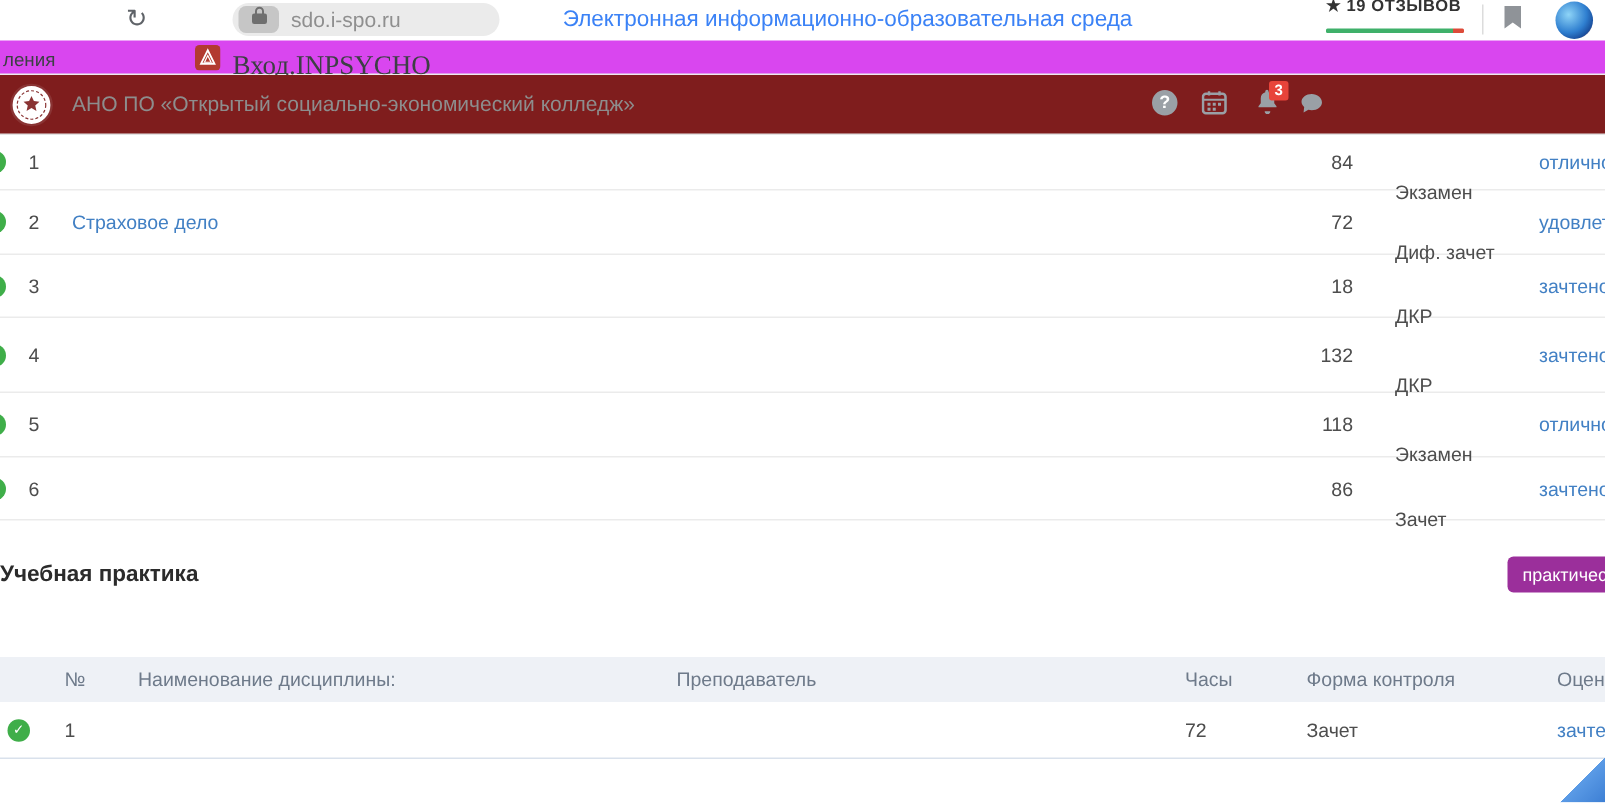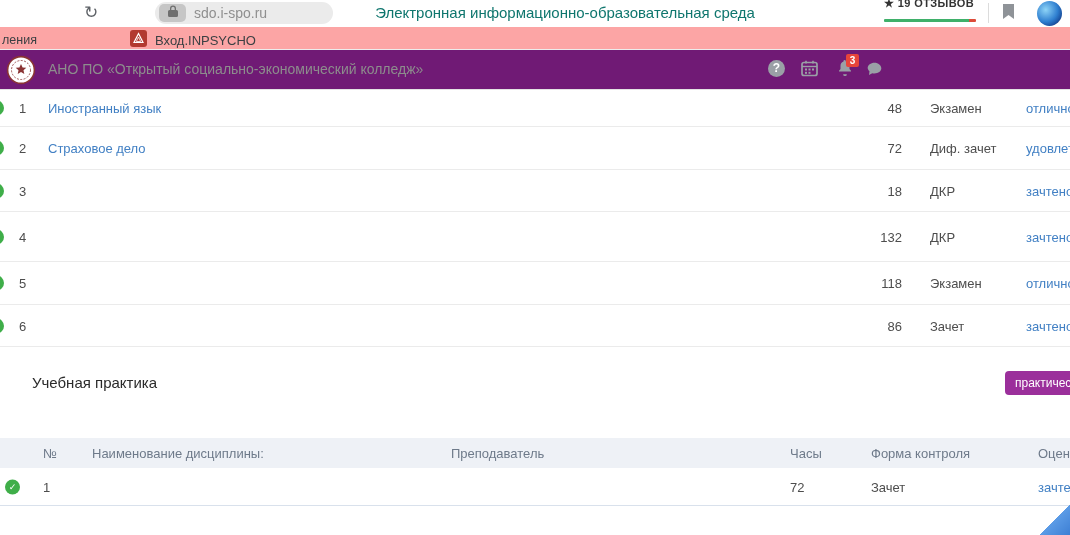--- a/index.html
+++ b/index.html
@@ -6,60 +6,60 @@
   html,body { background:#fff; }
   body { font-family:"Liberation Sans", sans-serif; }
   .screen { position:relative; width:1070px; height:535px; overflow:hidden; background:#fff; }
 
   
   .topbar { position:absolute; left:0; top:0; width:1070px; height:27px; background:#fff; }
   .reload { position:absolute; left:84px; top:2px; font-size:17px; color:#5f6368; cursor:pointer; }
   .urlpill { position:absolute; left:155px; top:2px; width:178px; height:22px; background:#ebebeb; border-radius:11px; }
   .lockbadge { position:absolute; left:4px; top:2px; width:27px; height:18px; background:#c6c6c6; border-radius:5px; text-align:center; line-height:16px; }
   .urltext { position:absolute; left:39px; top:2px; font-size:14px; color:#8f8f8f; line-height:18px; }
-  .pagetitle { position:absolute; left:230px; top:4px; width:670px; text-align:center; font-size:15px; color:#0f766e; white-space:nowrap; }
+  .pagetitle { position:absolute; left:230px; top:4px; width:670px; text-align:center; font-size:15px; color:#3b82f6; white-space:nowrap; }
   .reviews { position:absolute; left:884px; top:-3px; font-size:11px; font-weight:600; letter-spacing:.4px; color:#333; text-transform:uppercase; white-space:nowrap; cursor:pointer; }
   .reviewbar { position:absolute; left:884px; top:19px; width:92px; height:3px; border-radius:1px;
                background:linear-gradient(to right,#3fb06a 0,#3fb06a 85px,#dd4b39 85px); }
   .vsep { position:absolute; left:988px; top:3px; width:1px; height:20px; background:#dcdcdc; }
   .bmicon { position:absolute; left:1002px; top:3px; cursor:pointer; }
   .avatar { position:absolute; left:1037px; top:1px; width:25px; height:25px; border-radius:50%; cursor:pointer;
             background:radial-gradient(circle at 35% 35%, #8ed4f7 0%, #2f7fd0 52%, #1a4f9e 74%, #e8703a 90%, #d9442f 100%); }
 
   
-  .bookmarksbar { position:absolute; left:0; top:27px; width:1070px; height:23px; background:#fca5a5; border-bottom:1px solid #ececec; }
+  .bookmarksbar { position:absolute; left:0; top:27px; width:1070px; height:23px; background:#d946ef; border-bottom:1px solid #ececec; }
   .bm-partial { position:absolute; left:2px; top:6px; font-size:12.5px; color:#3c4043; cursor:pointer; }
   .favicon { position:absolute; left:130px; top:3px; cursor:pointer; }
-  .bm-label { position:absolute; left:155px; top:6px; font-size:13px; color:#3c4043; cursor:pointer; }
-
-  
-  .siteheader { position:absolute; left:0; top:50px; width:1070px; height:40px; background:#701a75; border-bottom:1px solid #e3e3e3; }
+  .bm-label { position:absolute; left:155px; top:6px; font-size:18px; color:#3c4043; cursor:pointer;font-family:Liberation Serif, serif; }
+
+  
+  .siteheader { position:absolute; left:0; top:50px; width:1070px; height:40px; background:#7f1d1d; border-bottom:1px solid #e3e3e3; }
   .logo { position:absolute; left:6px; top:5px; cursor:pointer; }
   .college { position:absolute; left:48px; top:11px; font-size:14px; color:#8d8d8d; white-space:nowrap; }
   .hicon { position:absolute; top:10px; cursor:pointer; }
   .helpicon { left:768px; width:17px; height:17px; border-radius:50%; background:#9aa0a6; color:#fff; font-size:12px; font-weight:bold; text-align:center; line-height:17px; }
   .calicon { left:801px; }
   .bellicon { left:836px; top:9px; }
   .notifbadge { position:absolute; left:846px; top:4px; min-width:13px; height:13px; padding:0 2px; background:#e8443a; border-radius:2px; color:#fff; font-size:10px; font-weight:bold; text-align:center; line-height:13px; }
   .chaticon { left:866px; top:12px; }
 
   
   .t1-row { position:absolute; left:0; width:1070px; border-bottom:1px solid #ebebeb; }
   .cell { position:absolute; top:50%; transform:translateY(-50%); font-size:13px; color:#4d4d4d; }
   .check { position:absolute; top:50%; transform:translateY(-50%); width:15px; height:15px; border-radius:50%;
            background:#3fae49; color:#fff; font-size:9px; line-height:15px; text-align:center; }
   .check.clipped { left:-11px; }
   .c-num  { left:19px; }
   .c-name { left:48px; width:600px; color:#4280c4; line-height:17px; cursor:pointer; }
   .c-hours{ left:862px; width:40px; text-align:right; }
-  .c-ctrl { left:930px; }
+  .c-ctrl { left:930px;margin-top:20px; }
   .c-grade{ left:1026px; color:#4280c4; white-space:nowrap; cursor:pointer; }
 
   
-  .practice-title { position:absolute; left:0; top:374px; font-size:15px; font-weight:normal; color:#2b2b2b;margin-left:32px; }
+  .practice-title { position:absolute; left:0; top:374px; font-size:15px; font-weight:bold; color:#2b2b2b; }
   .badge { position:absolute; left:1005px; top:371px; background:#9b2f9b; color:#fff; font-size:12px;
            padding:5px 10px; border-radius:4px; white-space:nowrap; }
 
   .t2-head { position:absolute; left:0; top:438px; width:1070px; height:30px; background:#eef1f6; }
   .t2-head .cell { color:#6e7a8a; }
   .t2-row { position:absolute; left:0; top:468px; width:1070px; height:38px; border-bottom:1px solid #d9e1ec; }
   .c2-num  { left:43px; }
   .c2-name { left:92px; color:#4280c4; cursor:pointer; }
   .c2-teacher { left:451px; }
   .c2-hours{ left:790px; }
@@ -127,22 +127,21 @@
         </svg></span>
     <span class="notifbadge">3</span>
     <span class="hicon chaticon"><svg width="17" height="15" viewBox="0 0 24 22" fill="#9aa0a6">
           <path d="M12 1C6.5 1 2 4.4 2 8.6c0 1.9 1 3.7 2.6 5L4 19l4.7-2.6c1 .3 2.1.4 3.3.4 5.5 0 10-3.4 10-7.6S17.5 1 12 1z"></path>
         </svg></span>
   </div>
 
   <div class="t1-row" style="top:90px;height:37px;">
     <span class="check clipped">✓</span>
     <span class="cell c-num">1</span>
-    <span class="cell c-name">Иностранный язык</span>
-    <span class="cell c-hours">48</span>
+    <span class="cell c-hours">84</span>
     <span class="cell c-ctrl">Экзамен</span>
     <span class="cell c-grade">отлично</span>
   </div>
   <div class="t1-row" style="top:127px;height:43px;">
     <span class="check clipped">✓</span>
     <span class="cell c-num">2</span>
     <span class="cell c-name">Страховое дело</span>
     <span class="cell c-hours">72</span>
     <span class="cell c-ctrl">Диф. зачет</span>
     <span class="cell c-grade">удовлетворительно</span>

